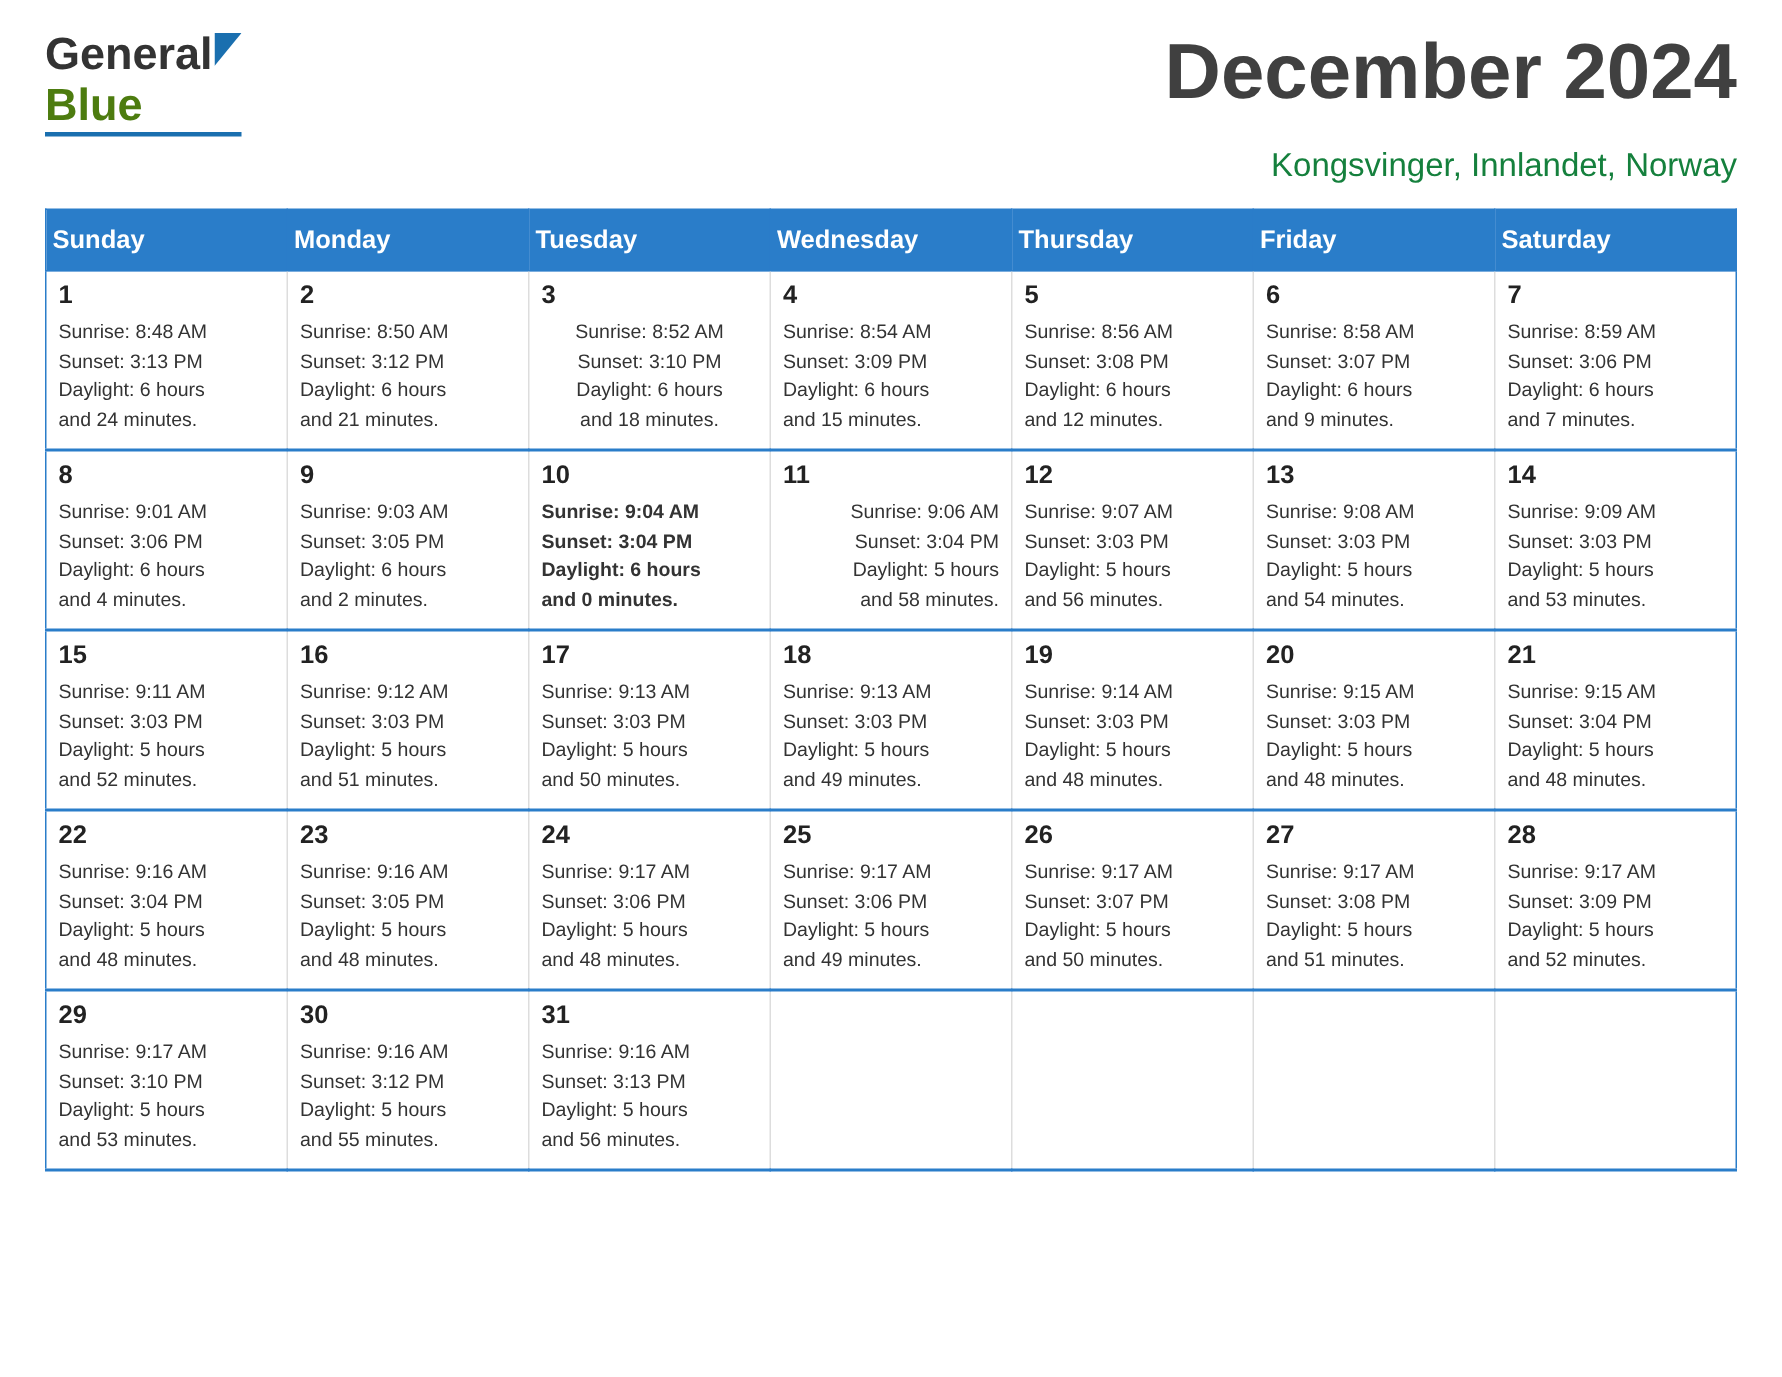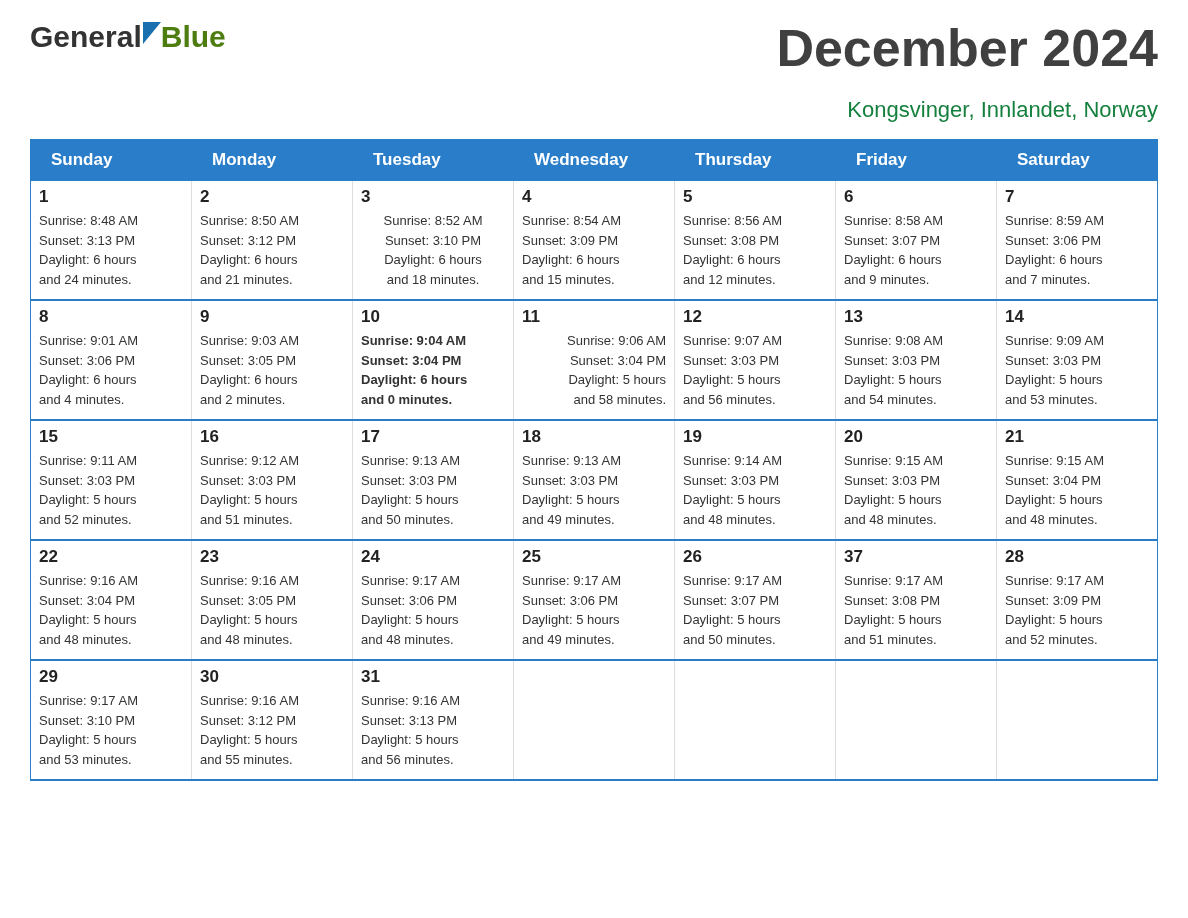--- a/index.html
+++ b/index.html
@@ -11,21 +11,21 @@
       padding: 20px 30px;
     }
     .header {
       display: flex;
       justify-content: space-between;
       align-items: flex-start;
       margin-bottom: 16px;
     }
     .logo {
       display: flex;
-      flex-direction: row;
+      flex-direction: column;
       align-items: flex-start;
       justify-content: center;
     }
     .title-section {
       text-align: right;
     }
     .month-title {
       font-size: 52px;
       font-weight: bold;
       color: #404040;
@@ -39,21 +39,21 @@
     table {
       width: 100%;
       border-collapse: collapse;
       table-layout: fixed;
     }
     thead tr th {
       background: #2a7dc9;
       color: #fff;
       font-size: 17px;
       font-weight: bold;
-      padding: 10px 20px;
+      padding: 10px 4px;
       text-align: left;
       border: 1px solid #2a7dc9;
     }
     tbody tr {
       border-bottom: 2px solid #2a7dc9;
     }
     tbody tr td {
       vertical-align: top;
       padding: 6px 8px 10px 8px;
       border-right: 1px solid #ddd;
@@ -336,21 +336,21 @@
 and 49 minutes.</div>
         </td>
         <td>
           <span class="day-num">26</span>
           <div class="day-info" style="white-space: pre-line;">Sunrise: 9:17 AM
 Sunset: 3:07 PM
 Daylight: 5 hours
 and 50 minutes.</div>
         </td>
         <td>
-          <span class="day-num">37</span>
+          <span class="day-num">27</span>
           <div class="day-info" style="white-space: pre-line;">Sunrise: 9:17 AM
 Sunset: 3:08 PM
 Daylight: 5 hours
 and 51 minutes.</div>
         </td>
         <td>
           <span class="day-num">28</span>
           <div class="day-info" style="white-space: pre-line;">Sunrise: 9:17 AM
 Sunset: 3:09 PM
 Daylight: 5 hours

